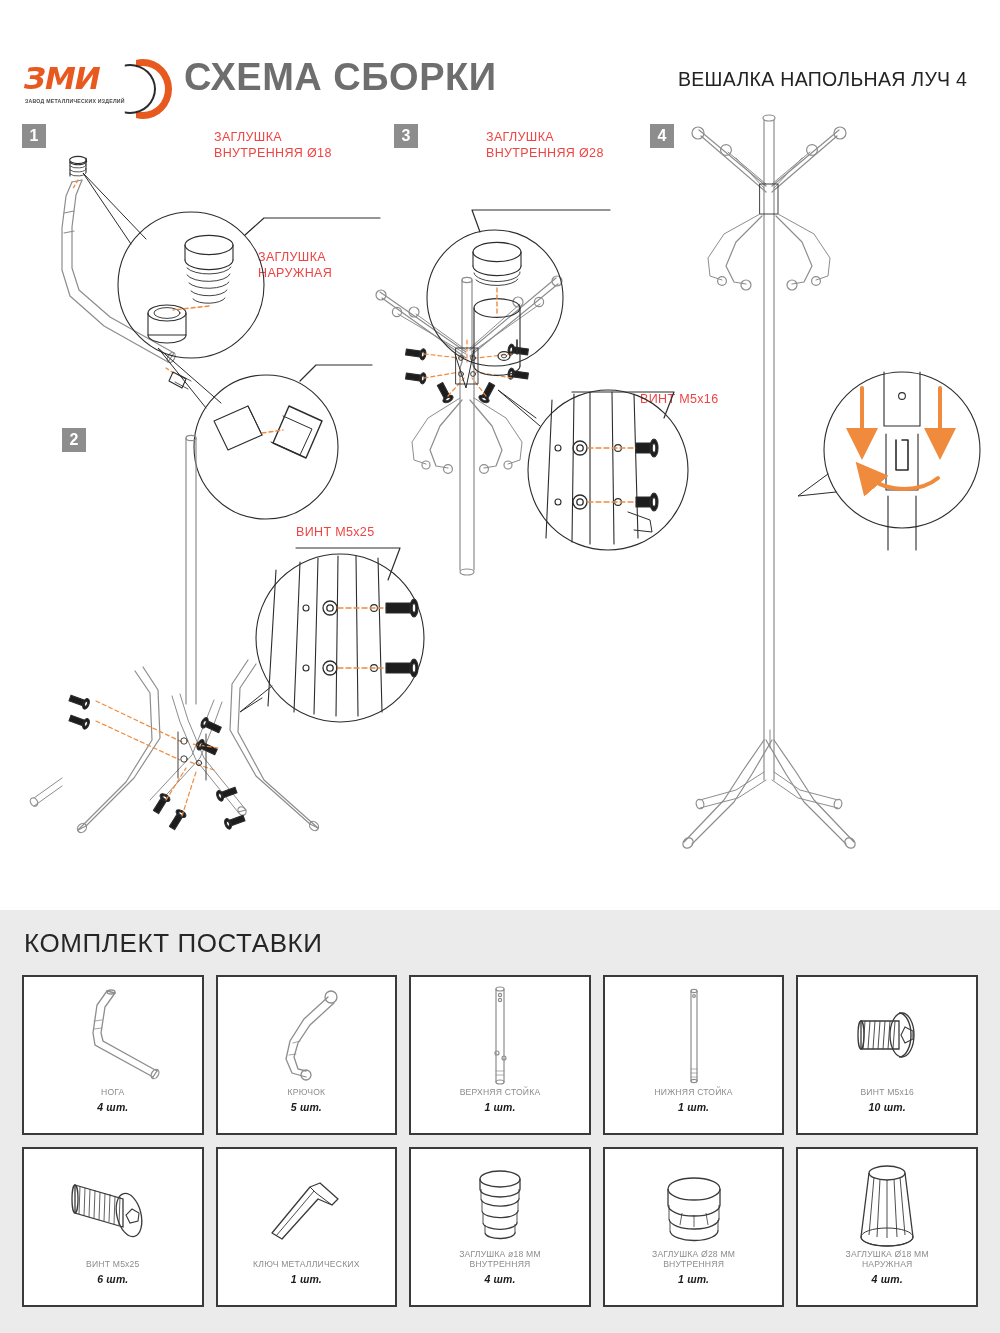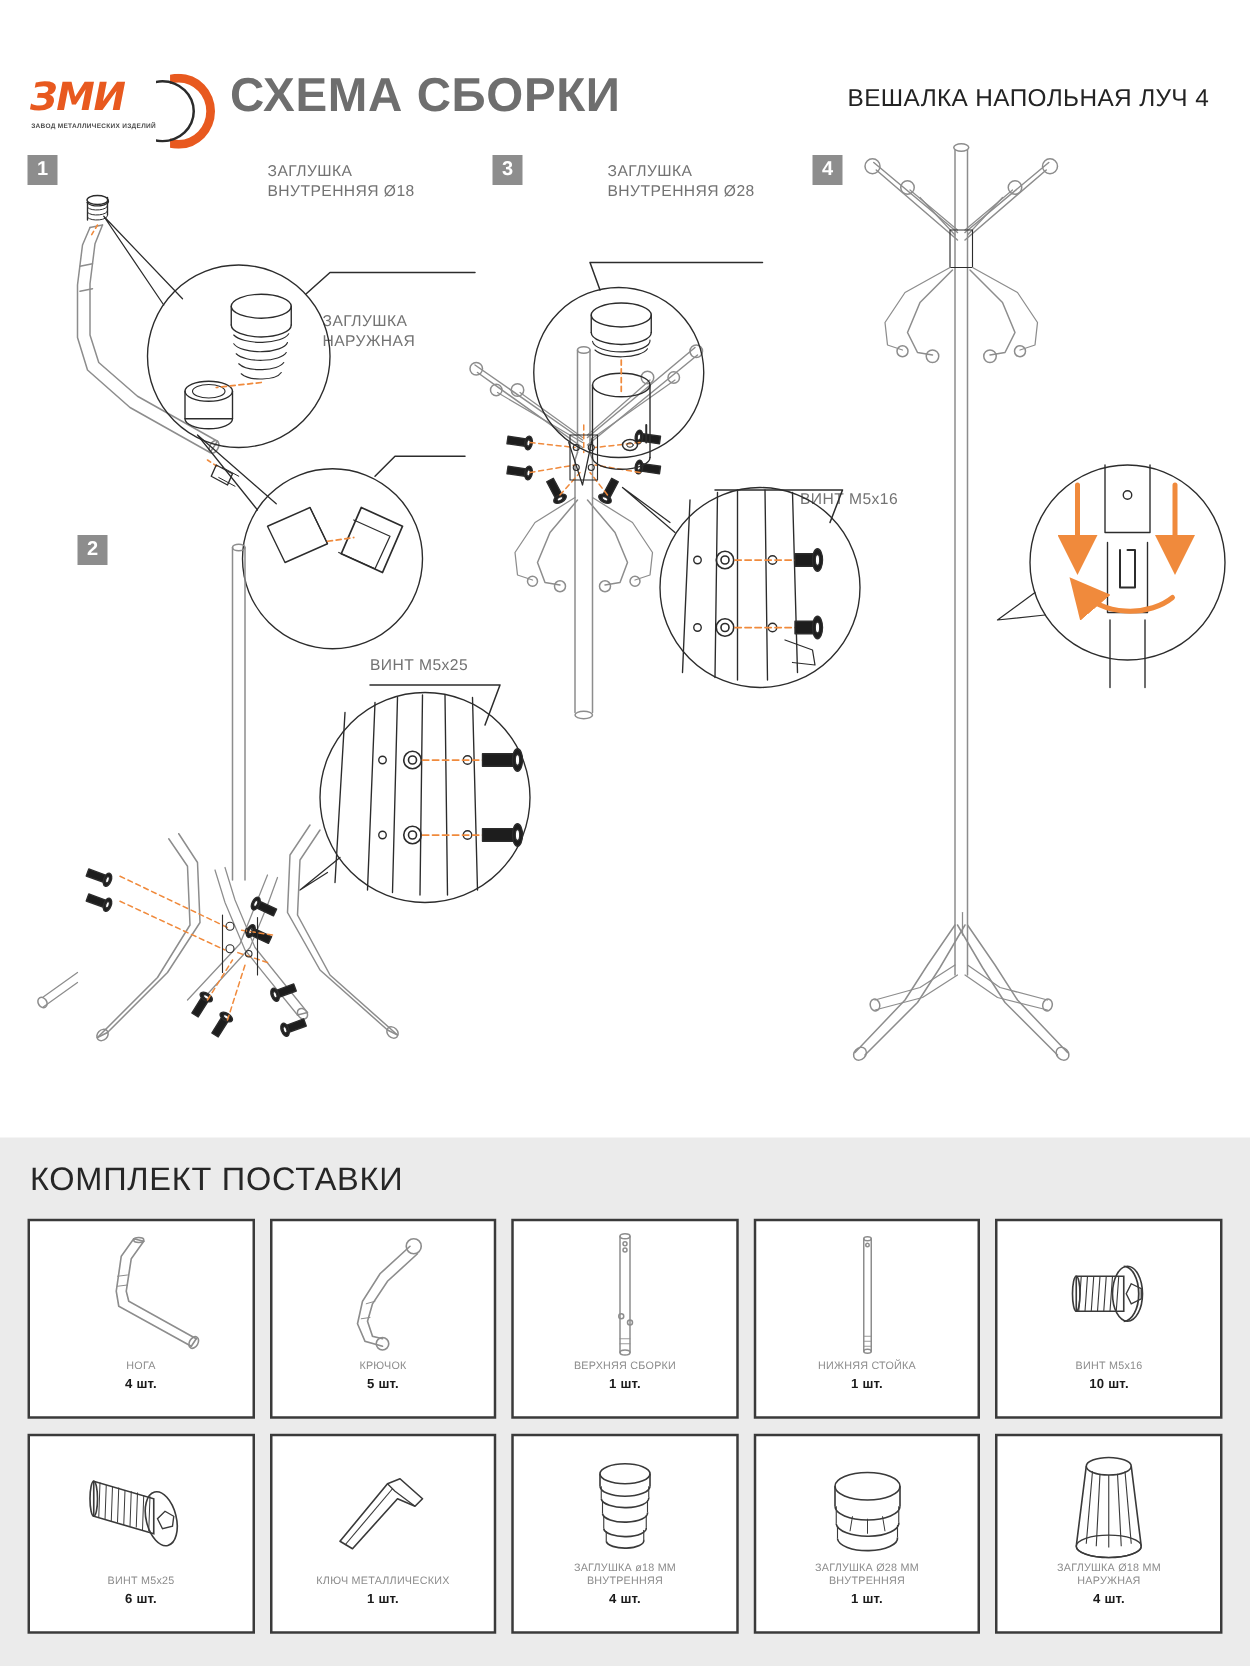--- a/index.html
+++ b/index.html
@@ -52,21 +52,21 @@
   .step-badge {
     position: absolute; width: 24px; height: 24px;
     background: #8d8d8d; color: #ffffff;
     font-size: 16px; font-weight: 700;
     display: flex; align-items: center; justify-content: center;
   }
 
   
   .callout {
     position: absolute;
-    font-size: 12.5px; color: #737373;
+    font-size: 12.5px; color: #ef4444;
     letter-spacing: .35px; line-height: 1.25;
     white-space: pre-line;
   }
 
   
   .drawings { position: absolute; left: 0; top: 100px; width: 1000px; height: 810px; }
   .drawings svg { display: block; }
 
   
   .parts-panel {
@@ -96,21 +96,21 @@
     position: absolute; left: 0; top: 4px; right: 0;
     height: 108px;
     display: flex; align-items: center; justify-content: center;
   }
   .part-name {
     font-size: 8.6px; color: #8c8c8c; text-align: center;
     letter-spacing: .2px; line-height: 1.25; white-space: pre-line;
     margin-bottom: 3px;
   }
   .part-qty {
-    font-size: 10.5px; font-weight: 700; color: #1a1a1a; letter-spacing: .2px;
+    font-size: 10.5px; font-weight: 700; color: #1a1a1a; letter-spacing: .2px; font-style: italic;
   }
 </style>
 </head>
 <body>
 
 <div class="page">
 
   <div class="header">
 
     <div class="logo">
@@ -551,21 +551,21 @@
               <ellipse cx="60" cy="6" rx="4" ry="2"></ellipse>
               <ellipse cx="60" cy="99" rx="4" ry="2"></ellipse>
               <circle cx="60" cy="12" r="1.6"></circle>
                 <circle cx="60" cy="17" r="1.6"></circle>
               <circle cx="57" cy="70" r="2"></circle>
                 <circle cx="64" cy="75" r="2"></circle>
               <path d="M56,88 L64,88 M56,92 L64,92" stroke-width=".7"></path>
             </g>
           </svg>
         </div>
-        <div class="part-name">ВЕРХНЯЯ СБОРКИ</div>
+        <div class="part-name">ВЕРХНЯЯ СТОЙКА</div>
         <div class="part-qty">1 шт.</div>
       </div>
 
       <div class="part-card">
         <div class="part-art">
           <svg width="120" height="105" viewBox="0 0 120 105">
             <g fill="none" stroke="#8d8d8d" stroke-width="1.2" stroke-linecap="round">
               <path d="M57,8 L57,98 M63,8 L63,98"></path>
               <ellipse cx="60" cy="8" rx="3" ry="1.6"></ellipse>
               <ellipse cx="60" cy="98" rx="3" ry="1.6"></ellipse>

